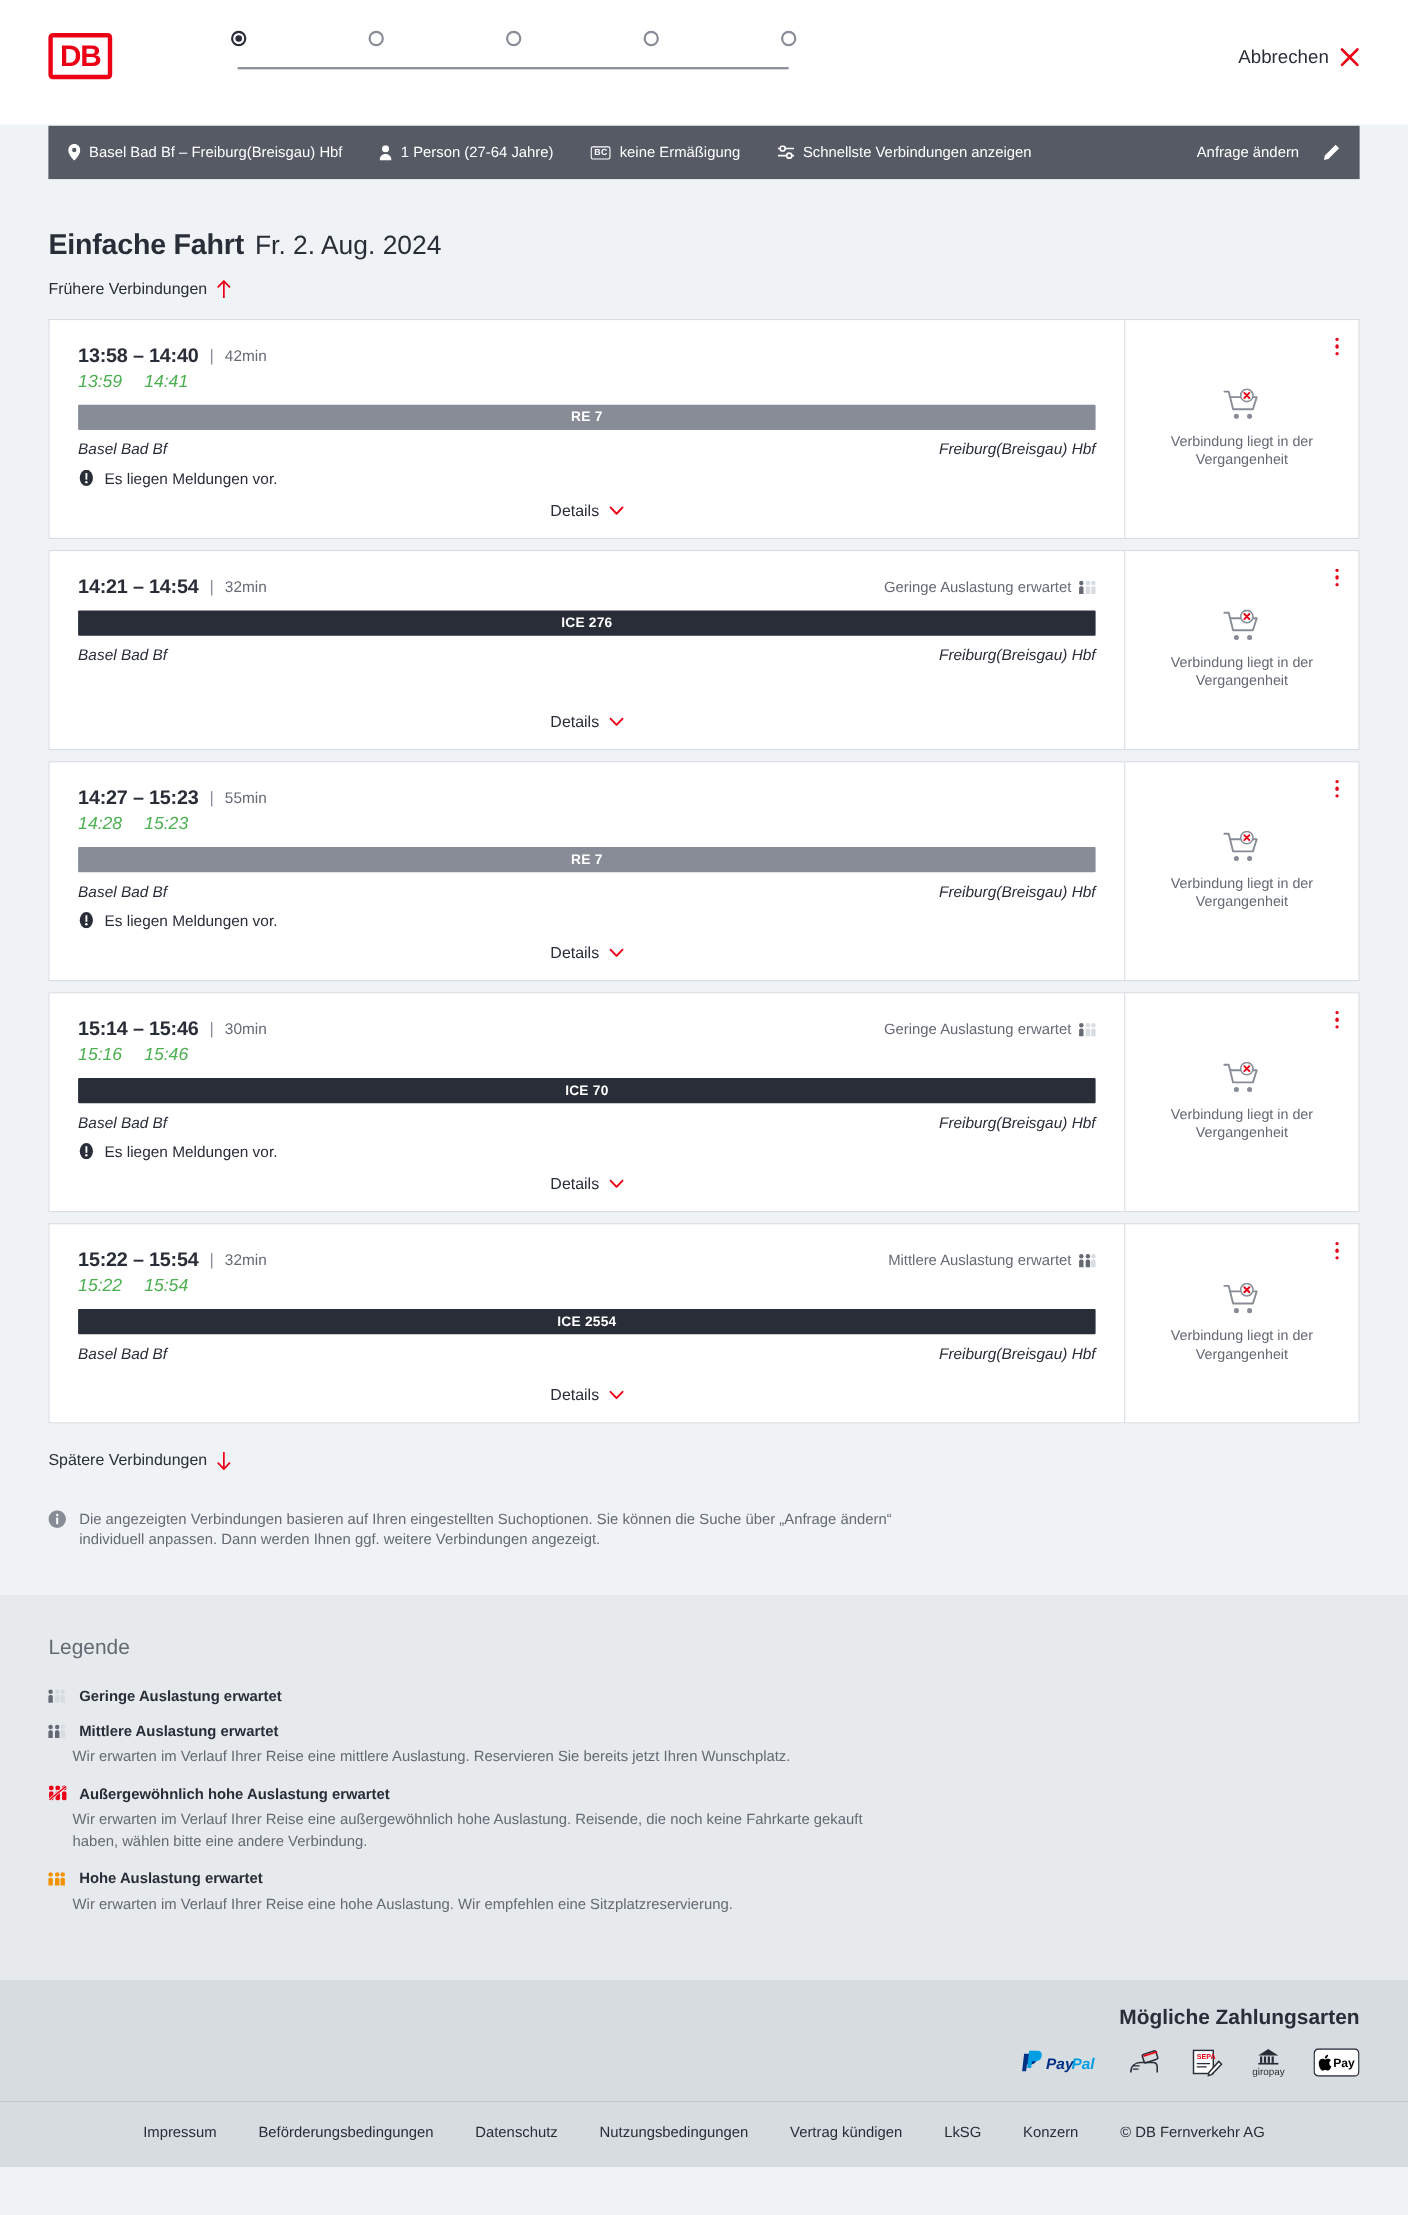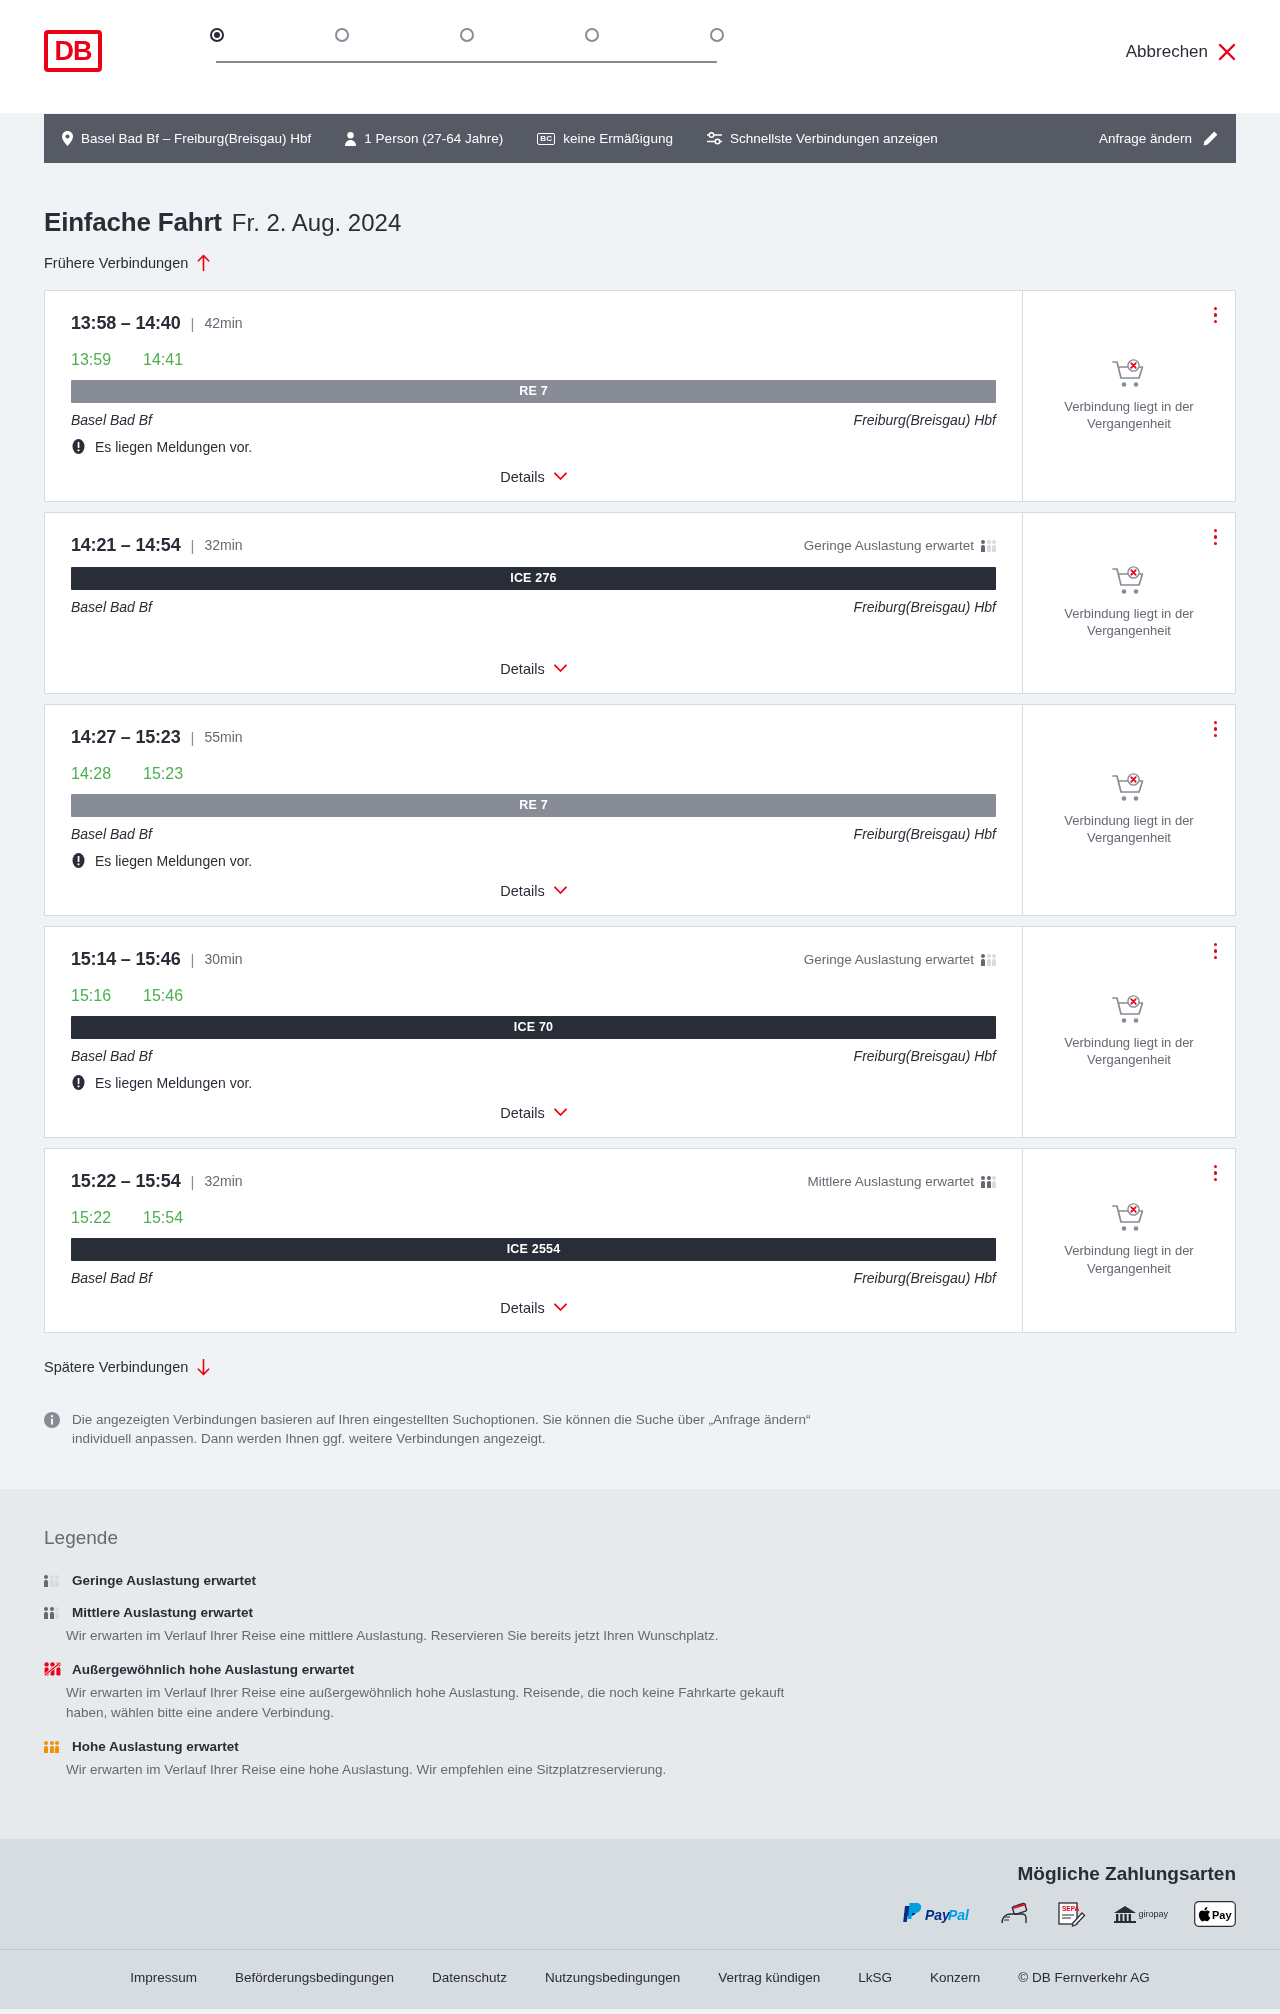--- a/index.html
+++ b/index.html
@@ -146,21 +146,21 @@
     font-size: 8px;
     font-weight: 700;
     padding: 1px 2px;
     line-height: 1;
     letter-spacing: 0.3px;
   }
   .sum-spacer { flex: 1; }
   .sum-edit {
     display: flex;
     align-items: center;
-    gap: 11px;
+    gap: 22px;
     cursor: pointer;
     white-space: nowrap;
   }
 
   
   .main {
     padding: 0 44px 40px 44px;
     background: #f0f3f5;
   }
   .page-title {
@@ -233,24 +233,25 @@
     background: currentColor; display: block;
     border-radius: 1.5px 1.5px 0 0;
   }
   .occ-fig.on { color: #646973; }
   .occ-fig.off { color: #d7dce1; }
   .occ-fig.hi { color: #f39200; }
 
   .times-real {
     font-size: 16px;
     color: #4caf50;
-    margin-top: 17px;
-    display: flex;
-    gap: 32px;
+    margin-top: 5px;
+    display: flex;
+    gap: 20px;
     font-weight: 400;
+    font-style: italic;
   }
 
   .train-bar {
     margin-top: 11px;
     height: 23px;
     display: flex;
     align-items: center;
     justify-content: center;
     color: #ffffff;
     font-size: 12.5px;
@@ -913,21 +914,21 @@
       </svg>
     </div>
     <div class="pay-icon">
       <svg width="30" height="26" viewBox="0 0 30 26">
         <rect x="3" y="2" width="18" height="21" fill="#ffffff" stroke="#282d37" stroke-width="1.3"></rect>
         <text x="6" y="10" font-family="Liberation Sans, sans-serif" font-size="6.5" font-weight="bold" fill="#ec0016">SEPA</text>
         <path d="M6 14h12M6 17h9" stroke="#282d37" stroke-width="1.2"></path>
         <path d="M17 22 L26 12 L28.5 14.5 L19.5 24 L16.5 25 Z" fill="#ffffff" stroke="#282d37" stroke-width="1.3"></path>
       </svg>
     </div>
-    <div class="pay-icon" style="">
+    <div class="pay-icon" style="flex-direction:column;">
       <svg width="26" height="18" viewBox="0 0 26 18">
         <path d="M13 1 L24 8 L2 8 Z" fill="#282d37"></path>
         <rect x="4" y="9" width="2.4" height="7" fill="#282d37"></rect>
         <rect x="8.2" y="9" width="2.4" height="7" fill="#282d37"></rect>
         <rect x="12.4" y="9" width="2.4" height="7" fill="#282d37"></rect>
         <rect x="16.6" y="9" width="2.4" height="7" fill="#282d37"></rect>
         <rect x="2" y="16" width="22" height="2" fill="#282d37"></rect>
       </svg>
       <span style="font-size:9px;color:#282d37;margin-top:1px;">giropay</span>
     </div>

